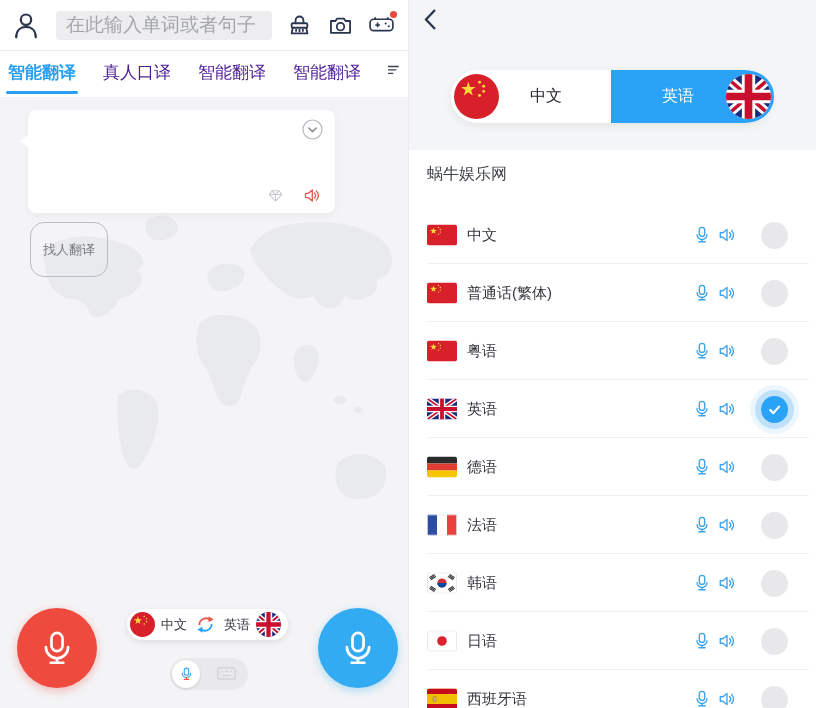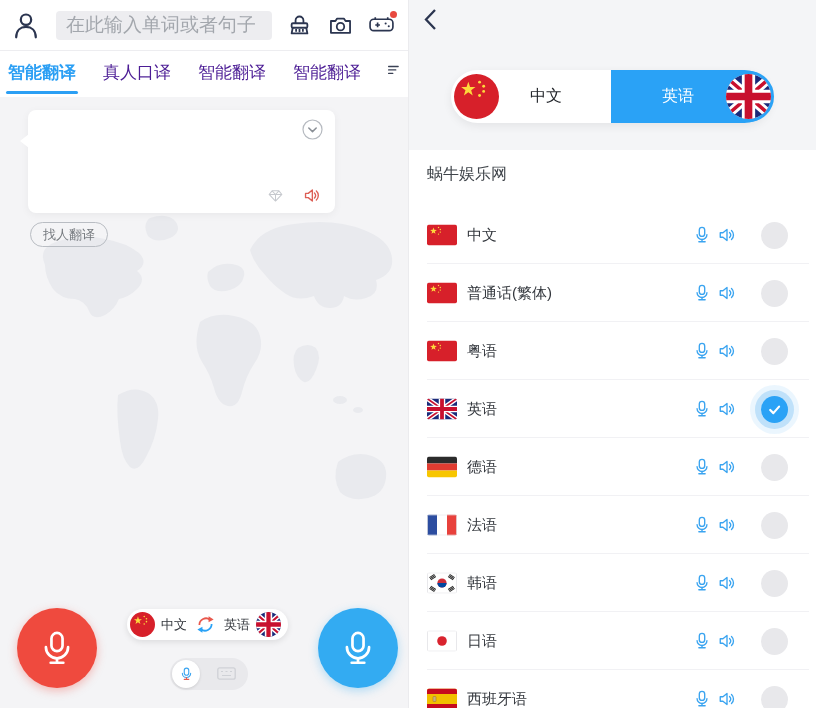--- a/index.html
+++ b/index.html
@@ -26,21 +26,21 @@
   .map-wrap{position:absolute;top:210px;left:0;width:408px;height:420px;pointer-events:none;}
   
   .result-card{position:absolute;left:28px;top:110px;width:307px;height:103px;background:#fff;
                border-radius:8px;box-shadow:0 2px 8px rgba(0,0,0,.05);}
   .result-card .tail{position:absolute;left:-8px;top:24px;width:0;height:0;
                border-top:7px solid transparent;border-bottom:7px solid transparent;border-right:9px solid #fff;}
   .collapse-btn{position:absolute;right:12px;top:9px;width:21px;height:21px;}
   .card-text{position:absolute;left:49px;top:38px;font-size:15px;font-weight:bold;color:#15171a;white-space:nowrap;}
   .card-actions{position:absolute;right:15px;bottom:9px;display:flex;align-items:center;gap:19px;}
   .card-actions .act{width:17px;height:17px;}
-  .chip{position:absolute;left:30px;top:222px;padding:5px 12px;border:1px solid #b9bdc3;border-radius:14px;
+  .chip{position:absolute;left:30px;top:222px;padding:20px 12px;border:1px solid #b9bdc3;border-radius:14px;
         font-size:13px;color:#75797e;line-height:1;background:transparent;}
   
   .mic-btn{position:absolute;top:608px;width:80px;height:80px;border-radius:50%;
            display:flex;align-items:center;justify-content:center;}
   .mic-btn.red{left:17px;background:#ef4a3e;box-shadow:0 3px 10px rgba(239,74,62,.35);}
   .mic-btn.blue{left:318px;background:#33abf2;box-shadow:0 3px 10px rgba(51,171,242,.35);}
   .lang-pill{position:absolute;left:127px;top:609px;width:161px;height:31px;background:#fff;border-radius:16px;
              box-shadow:0 2px 6px rgba(0,0,0,.10);display:flex;align-items:center;padding:0 3px;box-sizing:border-box;}
   .lang-pill .cflag{width:25px;height:25px;flex:none;}
   .lang-pill .plabel{font-size:13px;color:#33373d;margin:0 6px;white-space:nowrap;}

